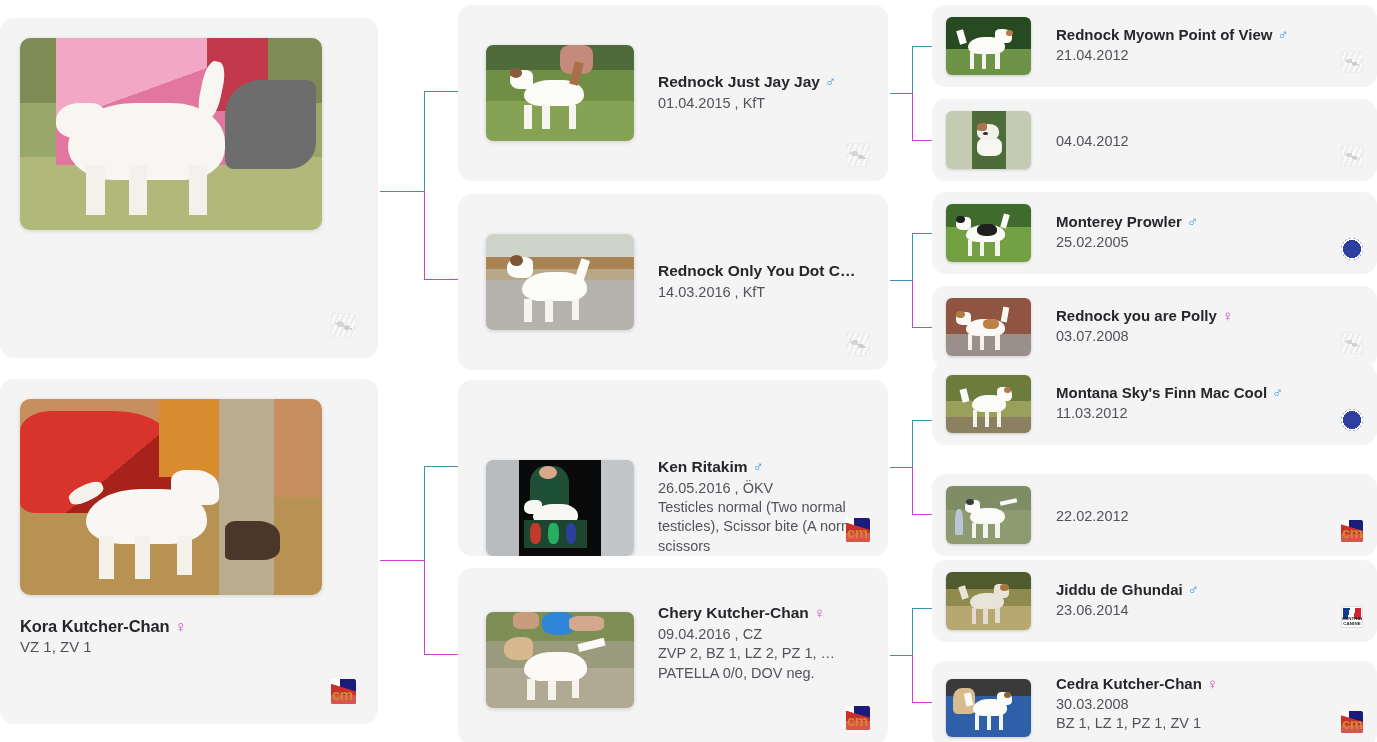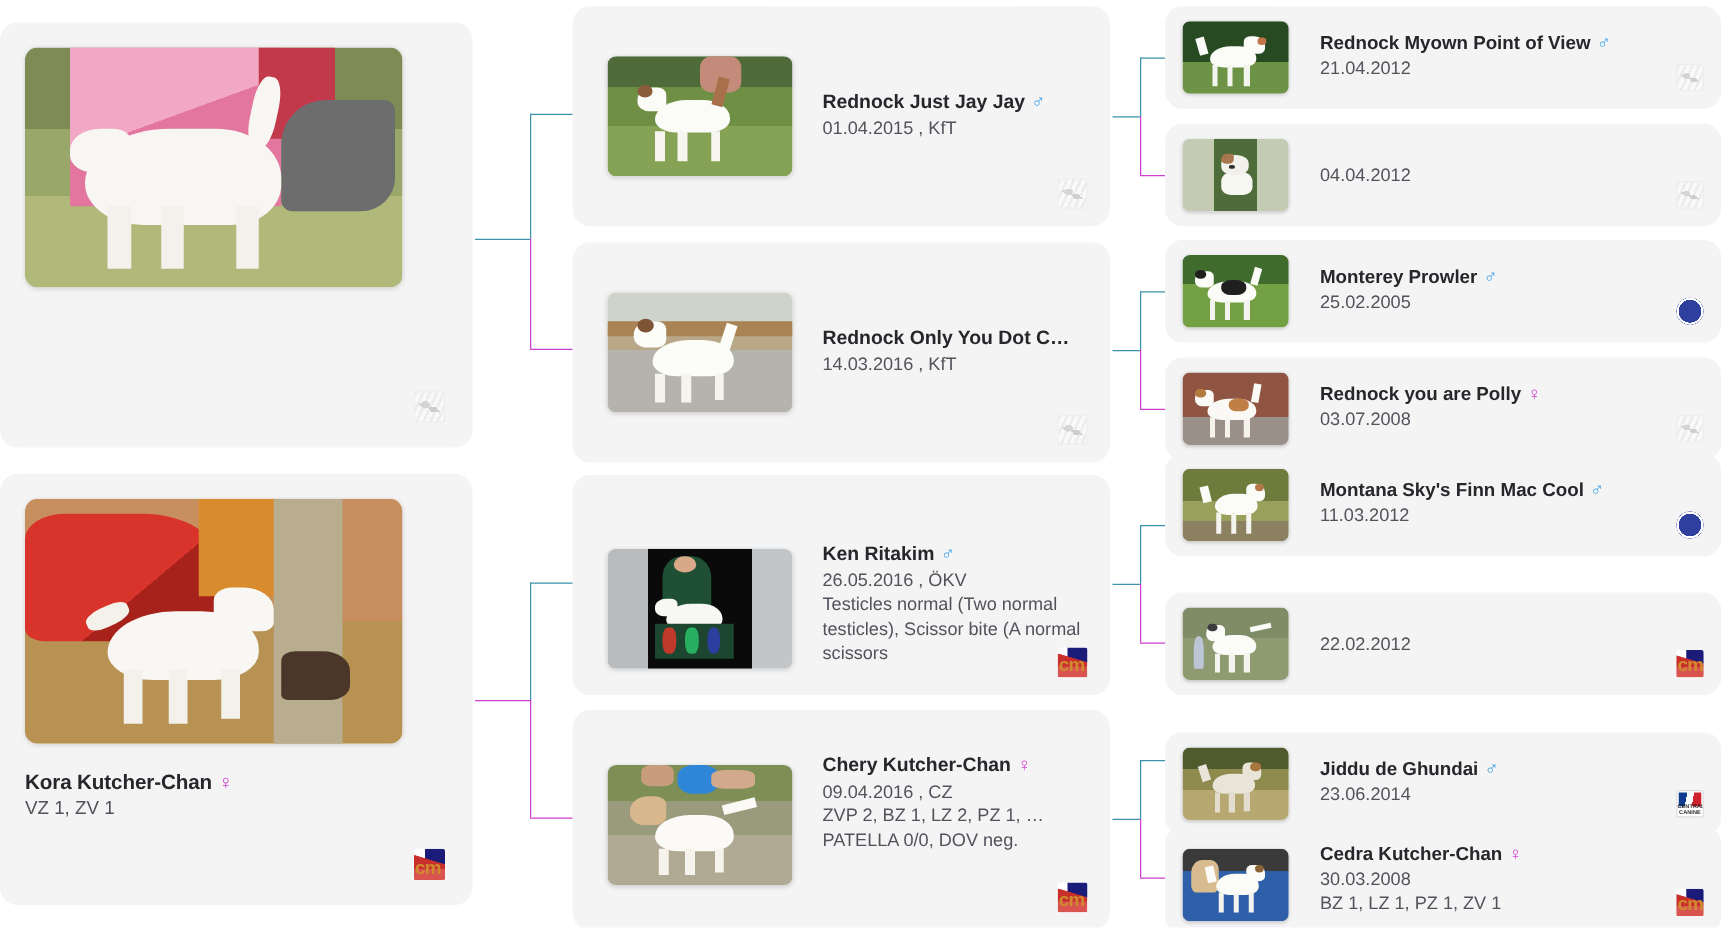--- a/index.html
+++ b/index.html
@@ -69,21 +69,21 @@
     box-shadow: 0 1px 4px rgba(0,0,0,.16);
   }
   .gen1 .txt { margin-left: 24px; flex: 1; min-width: 0; overflow: hidden; }
   .gen1 .nm {
     font-size: 15.5px; font-weight: bold; color: #26262b;
     white-space: nowrap; overflow: hidden; text-overflow: ellipsis;
   }
   .gen1 .dt { font-size: 14.5px; color: #52525b; margin-top: 3px; line-height: 1.33; }
 
   
-  .gen1.m2 .inner { align-items: center; padding-top: 32px; }
+  .gen1.m2 .inner { align-items: flex-end; padding-top: 32px; }
   .gen1.m2 .photo-wrap { margin-top: 6px; }
   .gen1.m3 .inner { align-items: flex-start; padding-top: 36px; }
   .gen1.m3 .photo-wrap { margin-top: 8px; }
 
   
   .gen2 {
     left: 932px;
     width: 445px;
     height: 82px;
   }
@@ -101,21 +101,21 @@
   .gen2 .dt { font-size: 14.5px; color: #52525b; margin-top: 3px; line-height: 1.33; }
   .gen2.r7 .inner { align-items: flex-start; padding-top: 14px; }
   .gen2.r7 .photo-wrap { margin-top: 4px; }
 
   .gen2.r0 { top: 5px;   }
   .gen2.r1 { top: 99px;  }
   .gen2.r2 { top: 192px; }
   .gen2.r3 { top: 286px; }
   .gen2.r4 { top: 363px; }
   .gen2.r5 { top: 474px; }
-  .gen2.r6 { top: 586px; }
+  .gen2.r6 { top: 560px; }
   .gen2.r7 { top: 661px; height: 86px; }
 
   
   .sx { font-weight: normal; font-size: 15px; margin-left: 5px; }
   .sx.m { color: #3fa2e8; }
   .sx.f { color: #cf3fd1; }
   .gen0 .sx { font-size: 16px; }
 
   
   .badge {

